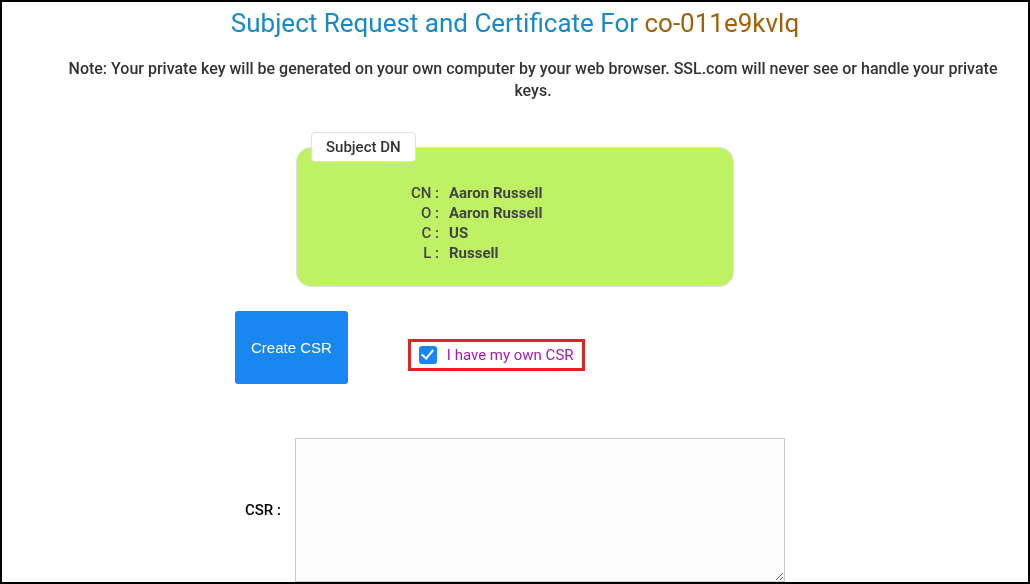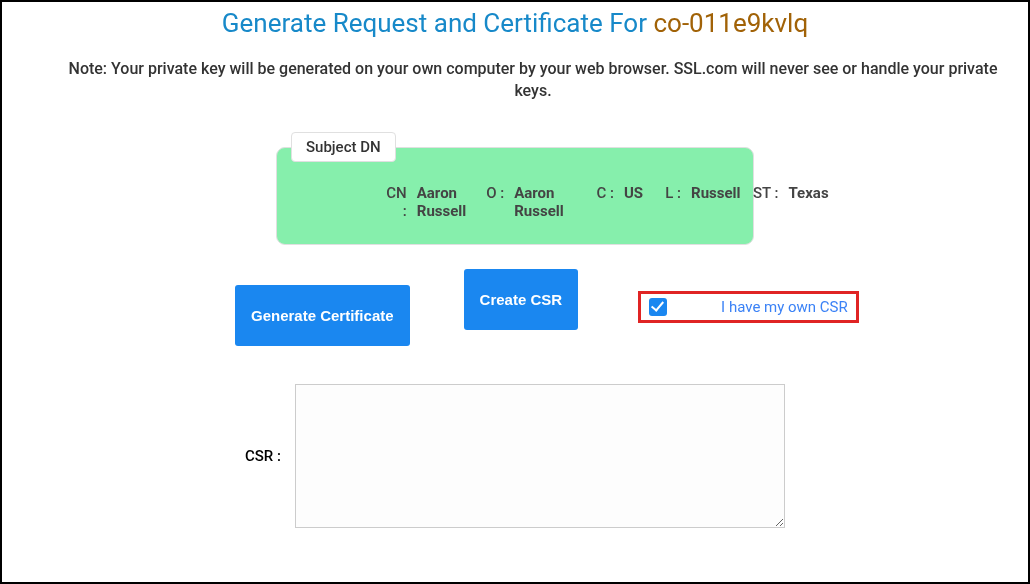--- a/index.html
+++ b/index.html
@@ -28,42 +28,42 @@
       font-size: 16px;
       font-weight: 500;
       color: #333;
       margin-top: 20px;
       padding: 0 24px;
       line-height: 1.4;
       margin-left: 36px;
     }
     .fieldset {
       position: relative;
-      width: 478px;
+      width: 438px;
       margin: 44px auto 0;
-      background: #86efac;
+      background: #bef264;
       border: 1px solid #e0e0e0;
-      border-radius: 9px;
+      border-radius: 15px;
       padding: 36px 20px 24px 20px;
     }
     .legend {
       position: absolute;
       top: -16px;
       left: 14px;
       background: #fff;
       border: 1px solid #e0e0e0;
       border-radius: 4px;
       padding: 5px 14px;
       font-size: 15px;
       font-weight: 500;
       color: #333;
     }
     .dn-table {
       display: flex;
-      flex-direction: row;
+      flex-direction: column;
       gap: 2px;
       margin-left: 86px;
     }
     .dn-row {
       display: flex;
       align-items: baseline;
       gap: 10px;
       font-size: 15px;
       color: #444;
     }
@@ -82,23 +82,23 @@
       align-items: center;
       justify-content: flex-start;
       gap: 54px;
       position: relative;
     }
     .btn {
       background: #1a87f0;
       color: #fff;
       border: none;
       border-radius: 3px;
-      padding: 22px 16px;
-      font-size: 15px;
-      font-weight: 700;
+      padding: 28px 16px;
+      font-size: 15px;
+      font-weight: 400;
       cursor: pointer;
       white-space: nowrap;
     }
     .btn-create {
       position: relative;
       top: -16px;
     }
     .checkbox-wrap {
       display: flex;
       align-items: center;
@@ -124,23 +124,22 @@
       left: 5px;
       top: 1px;
       width: 5px;
       height: 10px;
       border: solid #fff;
       border-width: 0 2.5px 2.5px 0;
       transform: rotate(40deg);
     }
     .chk-label {
       font-size: 15px;
-      color: #3b82f6;
+      color: #a21caf;
       white-space: nowrap;
-      margin-left: 44px;
     }
     .csr-row {
       display: flex;
       align-items: center;
       justify-content: center;
       gap: 14px;
       margin-top: 38px;
     }
     .csr-label {
       font-size: 15px;
@@ -155,21 +154,21 @@
       resize: both;
       padding: 8px;
       font-family: monospace;
       font-size: 13px;
     }
   </style>
 </head>
 <body>
 
 <h1 class="page-title">
-  <span>Generate Request and Certificate For </span><span class="green-id">co-011e9kvlq</span>
+  <span>Subject Request and Certificate For </span><span class="green-id">co-011e9kvlq</span>
 </h1>
 
 <p class="note">Note: Your private key will be generated on your own computer by your web browser. SSL.com will never see or handle your private keys.</p>
 
 <div class="fieldset">
   <div class="legend">Subject DN</div>
   <div class="dn-table">
     <div class="dn-row">
       <span class="dn-key">CN :</span>
       <span class="dn-val">Aaron Russell</span>
@@ -179,29 +178,24 @@
       <span class="dn-val">Aaron Russell</span>
     </div>
     <div class="dn-row">
       <span class="dn-key">C :</span>
       <span class="dn-val">US</span>
     </div>
     <div class="dn-row">
       <span class="dn-key">L :</span>
       <span class="dn-val">Russell</span>
     </div>
-    <div class="dn-row">
-      <span class="dn-key">ST :</span>
-      <span class="dn-val">Texas</span>
-    </div>
   </div>
 </div>
 
 <div class="action-row">
-  <button class="btn">Generate Certificate</button>
   <button class="btn btn-create">Create CSR</button>
   <label class="checkbox-wrap">
     <input type="checkbox" class="chk" checked="" style="">
     <span class="chk-label">I have my own CSR</span>
   </label>
 </div>
 
 <div class="csr-row">
   <span class="csr-label">CSR :</span>
   <textarea class="csr-textarea" value="" style=""></textarea>

